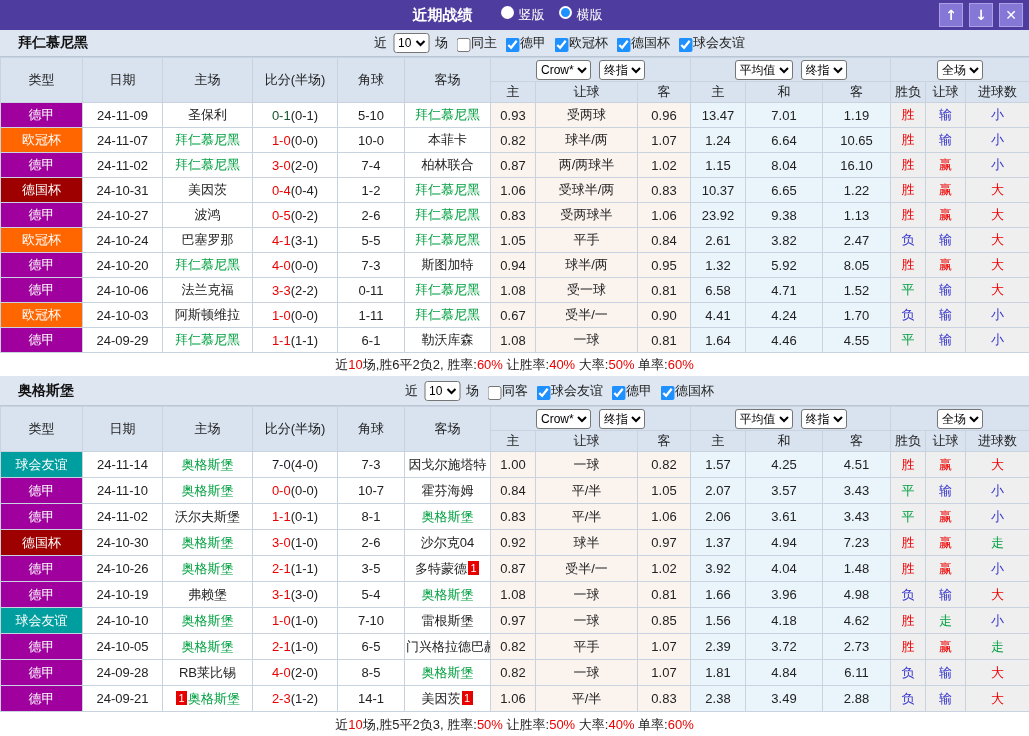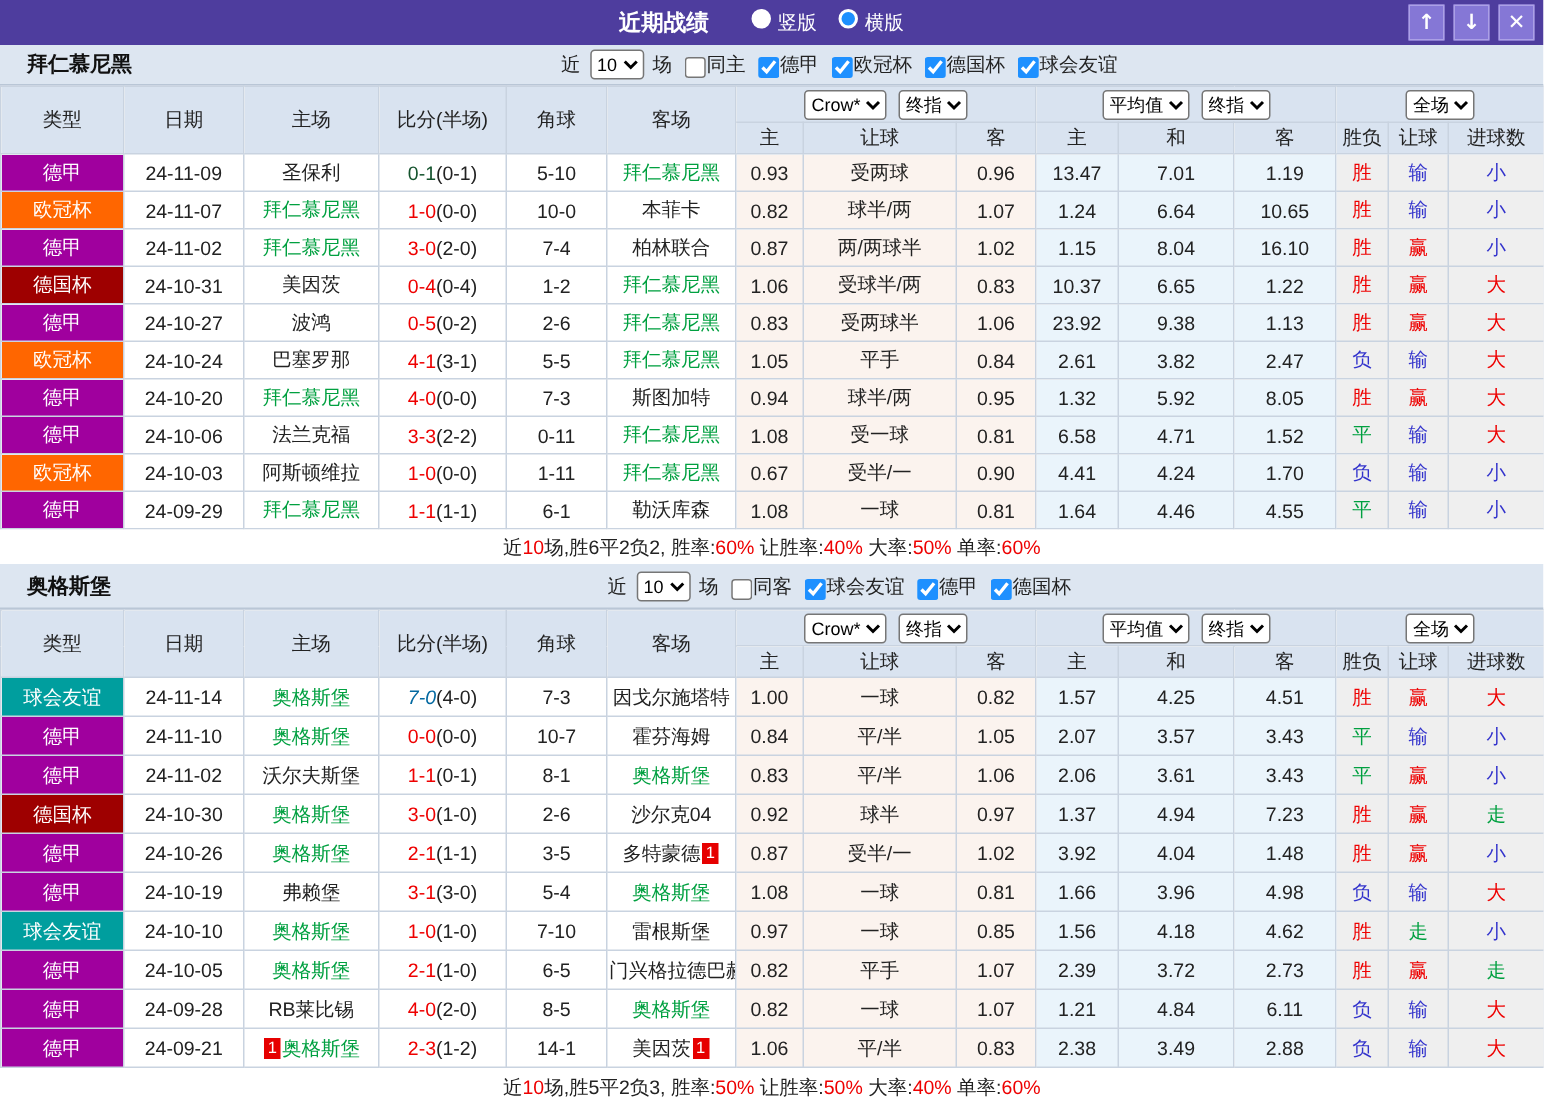--- a/index.html
+++ b/index.html
@@ -444,21 +444,21 @@
         <th>胜负</th>
         <th>让球</th>
         <th>进球数</th>
       </tr>
     </thead>
     <tbody>
         <tr>
           <td class="lg" style="background: rgb(0, 158, 158);">球会友谊</td>
           <td>24-11-14</td>
           <td><span style="color: rgb(0, 160, 64);">奥格斯堡</span></td>
-          <td><span style="color: #0369a1; font-style: italic;">7-0</span><span>(4-0)</span></td>
+          <td><span style="color: #0f172a;">7-0</span><span>(4-0)</span></td>
           <td>7-3</td>
           <td><span>因戈尔施塔特</span></td>
           <td>1.00</td>
           <td>一球</td>
           <td>0.82</td>
           <td>1.57</td>
           <td>4.25</td>
           <td>4.51</td>
           <td style="color: rgb(238, 0, 0);">胜</td>
           <td style="color: rgb(238, 0, 0);">赢</td>
@@ -586,21 +586,21 @@
         <tr>
           <td class="lg" style="background: rgb(160, 0, 158);">德甲</td>
           <td>24-09-28</td>
           <td><span>RB莱比锡</span></td>
           <td><span style="color: rgb(238, 0, 0);">4-0</span><span>(2-0)</span></td>
           <td>8-5</td>
           <td><span style="color: rgb(0, 160, 64);">奥格斯堡</span></td>
           <td>0.82</td>
           <td>一球</td>
           <td>1.07</td>
-          <td>1.21</td>
+          <td>1.81</td>
           <td>4.84</td>
           <td>6.11</td>
           <td style="color: rgb(51, 51, 204);">负</td>
           <td style="color: rgb(51, 51, 204);">输</td>
           <td style="color: rgb(238, 0, 0);">大</td>
         </tr>
         <tr>
           <td class="lg" style="background: rgb(160, 0, 158);">德甲</td>
           <td>24-09-21</td>
           <td><span class="badge">1</span><span style="color: rgb(0, 160, 64);">奥格斯堡</span></td>

